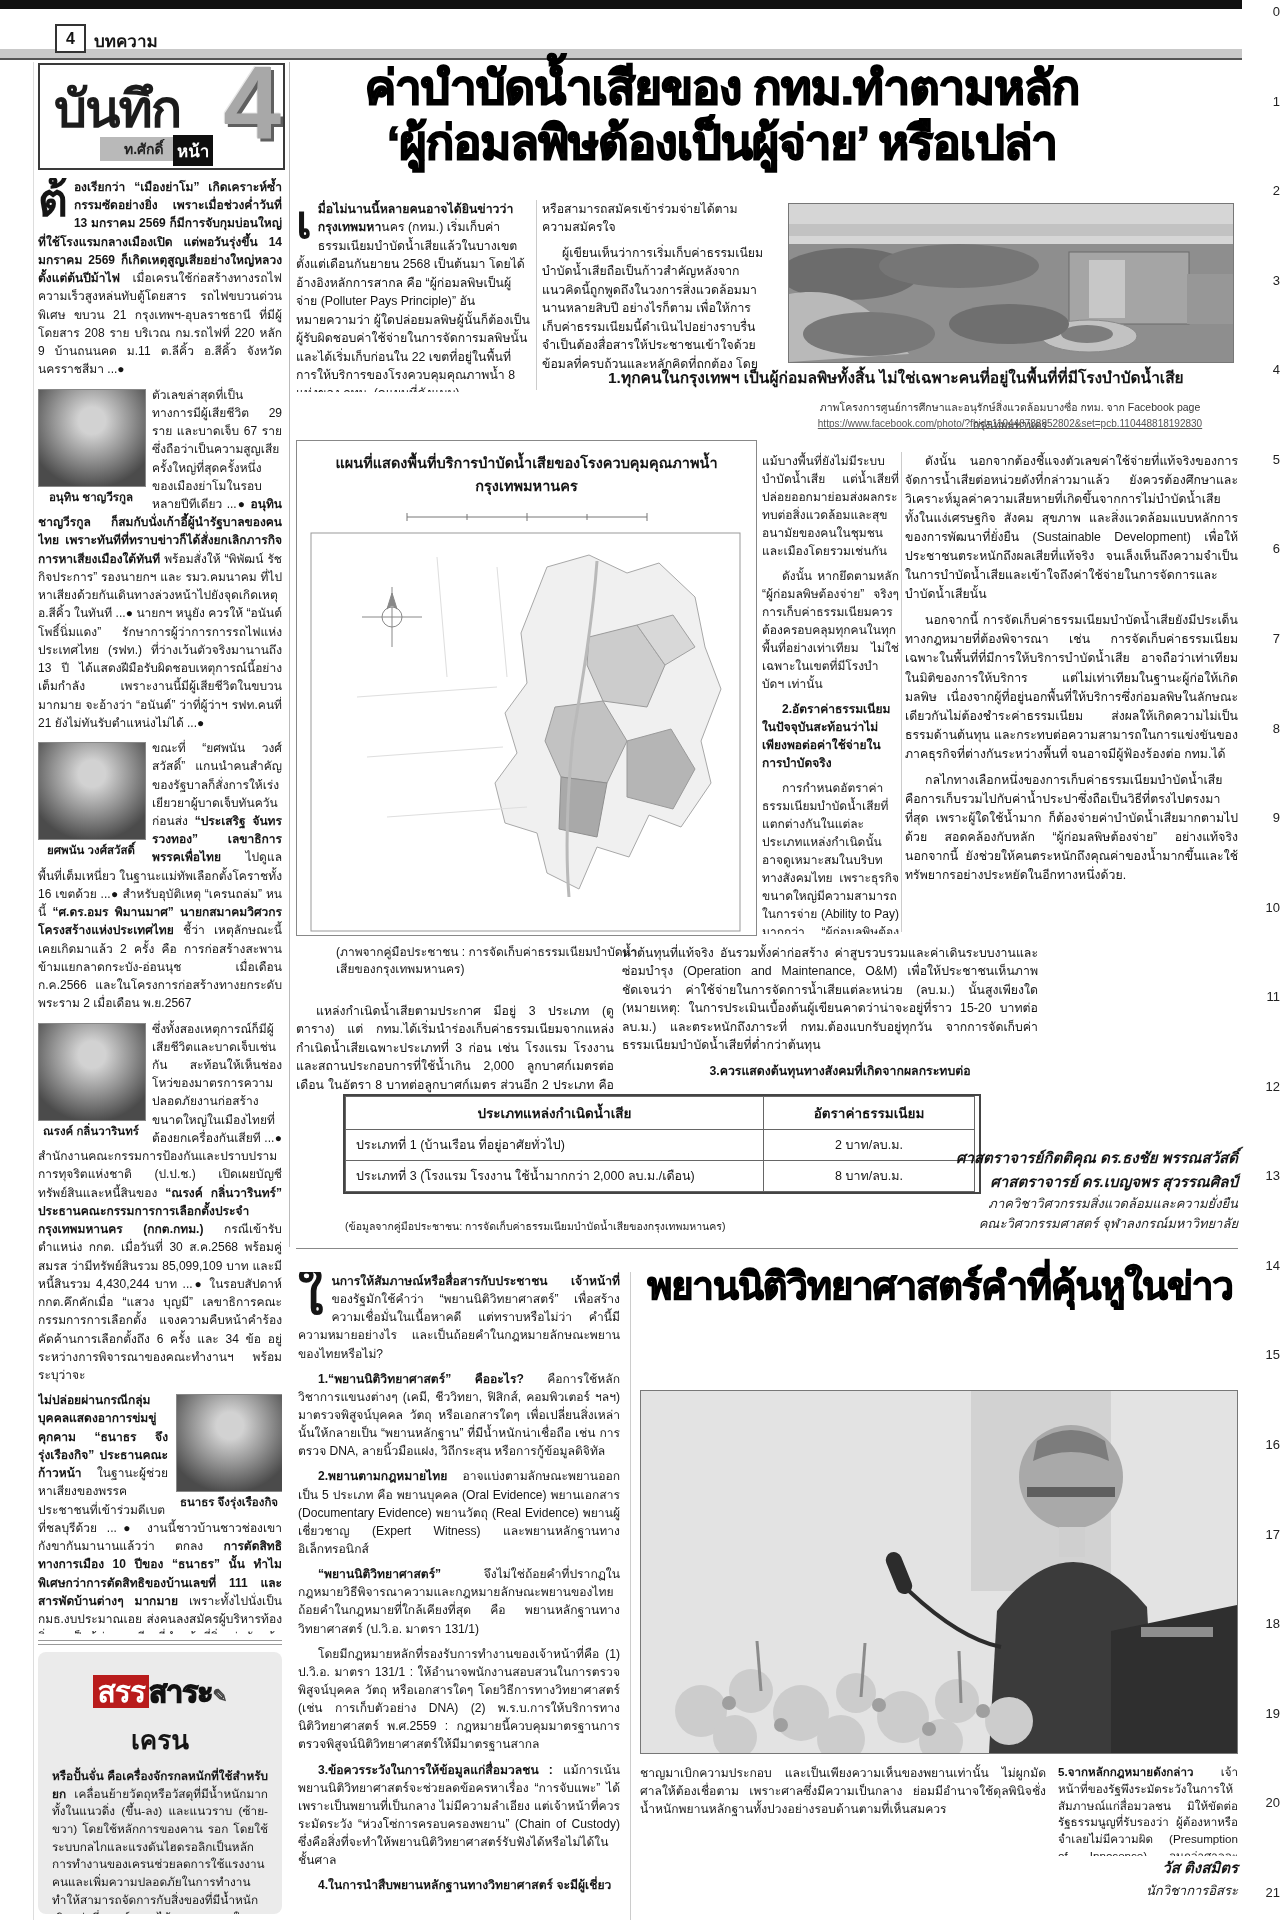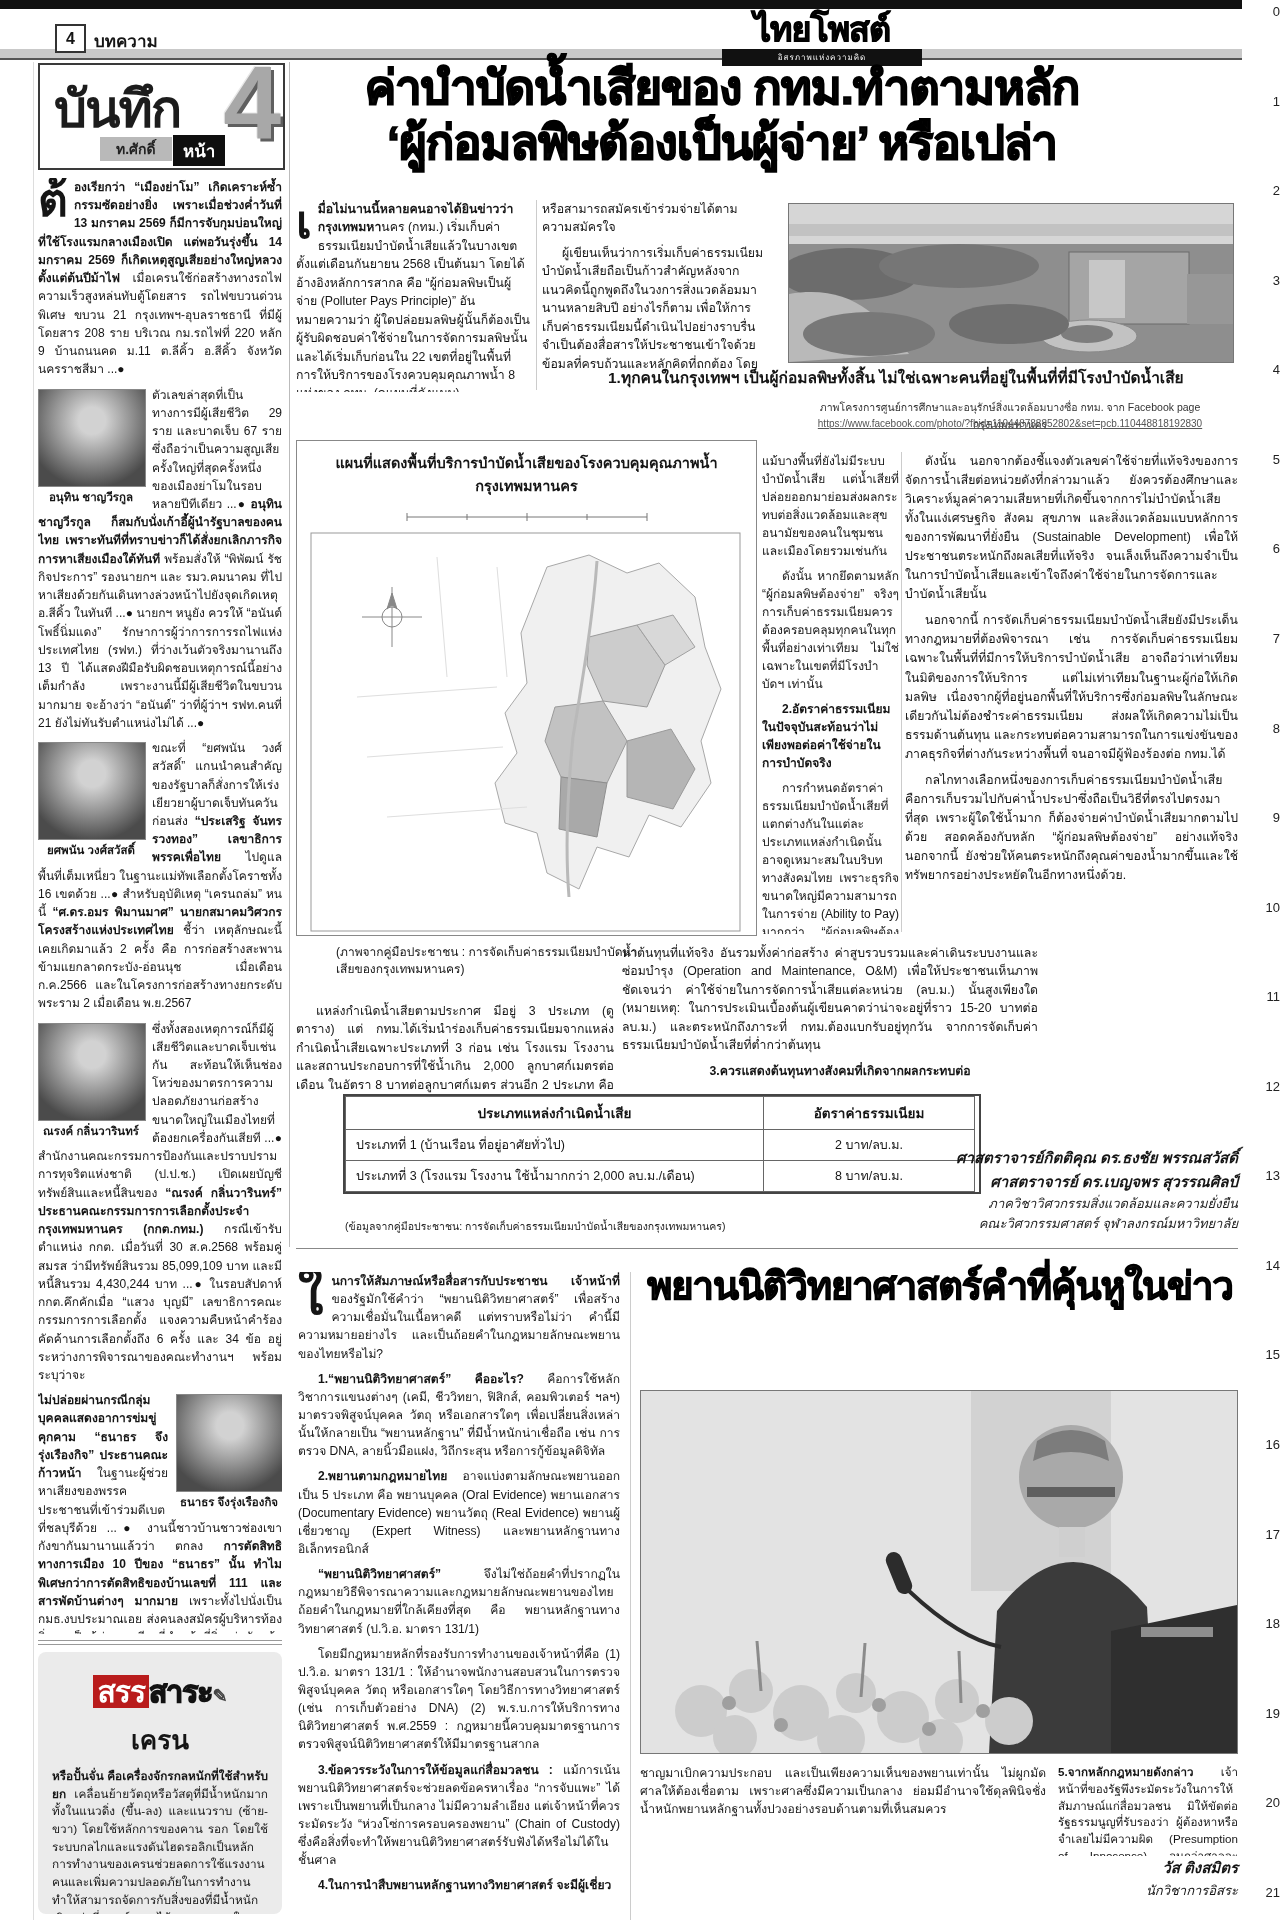--- a/index.html
+++ b/index.html
@@ -19,22 +19,22 @@
   .masthead{left:722px;top:12px;width:200px;text-align:center;}
   .mh-title{font-size:34px;font-weight:900;letter-spacing:-1px;color:#0b0b0b;-webkit-text-stroke:1px #000;line-height:1.05;}
   .mh-tag{margin-top:1px;background:#111;color:#fff;font-size:8px;padding:2px 0;letter-spacing:1px;}
   
   .ruler{right:6px;top:4px;width:26px;height:1896px;display:flex;flex-direction:column;justify-content:space-between;align-items:flex-end;font-size:13px;color:#222;}
   
   .leftcol-rule{left:289px;top:62px;width:1px;height:1185px;background:#bbb;}
   .leftcol-rule2{left:33px;top:62px;width:1px;height:1858px;background:#ddd;}
   .llogo{left:38px;top:63px;width:243px;height:103px;border:2px solid #3a3a3a;background:#fff;overflow:hidden;}
   .llogo-title{position:absolute;left:14px;top:2px;font-size:52px;font-weight:800;letter-spacing:-2px;color:#1c1c1c;}
-  .llogo-author{position:absolute;left:60px;top:72px;background:#b9b9b9;color:#222;font-weight:700;font-size:14px;padding:1px 16px;}
-  .llogo-page{position:absolute;left:133px;top:70px;background:#0f0f0f;color:#fff;font-weight:800;font-size:17px;padding:2px 10px;}
+  .llogo-author{position:absolute;left:60px;top:72px;background:#b9b9b9;color:#222;font-weight:700;font-size:14px;padding:1px 24px;}
+  .llogo-page{position:absolute;left:133px;top:70px;background:#0f0f0f;color:#fff;font-weight:800;font-size:17px;padding:2px 4px;}
   .llogo-num{position:absolute;right:2px;top:-14px;font-size:104px;font-weight:900;color:#a8a8a8;text-shadow:3px 3px 0 #5f5f5f,-1px -1px 0 #e8e8e8;line-height:1;}
   .ltext{left:38px;top:178px;width:244px;height:1456px;font-size:12px;line-height:1.52;overflow:hidden;}
   .dropcap{float:left;font-size:46px;line-height:.82;font-weight:800;padding:4px 6px 0 0;}
   .lphoto{width:106px;margin:3px 8px 2px 0;float:left;}
   .lphoto.r{float:right;margin:3px 0 2px 8px;}
   .lphoto .img{width:106px;height:96px;background:radial-gradient(circle at 50% 32%,#d2d2d2 0 16%,#969696 45%,#4b4b4b 80%);border:1px solid #888;}
   .lphoto .cap{font-weight:700;font-size:11.5px;text-align:center;margin-top:2px;}
   .sansara-rule{left:38px;top:1640px;width:244px;height:3px;border-top:1px solid #999;border-bottom:1px solid #999;}
   .sansara{left:38px;top:1652px;width:244px;height:262px;background:#ebebeb;border-radius:8px;overflow:hidden;}
   .san-logo{margin:16px auto 4px auto;width:150px;text-align:center;font-size:30px;font-weight:900;letter-spacing:-1px;}
@@ -85,24 +85,20 @@
 </style>
 </head>
 <body>
 
 <div class="page">
 
   <div class="abs topbar"></div>
   <div class="abs grayband"></div>
   <div class="abs pnbox">4</div>
   <div class="abs secname">บทความ</div>
-  <div class="abs masthead">
-    <div class="mh-title">ไทยโพสต์</div>
-    <div class="mh-tag">อิสรภาพแห่งความคิด</div>
-  </div>
 
   <div class="abs ruler">
 
   <div class="rnum">0</div>
       <div class="rnum">1</div>
       <div class="rnum">2</div>
       <div class="rnum">3</div>
       <div class="rnum">4</div>
       <div class="rnum">5</div>
       <div class="rnum">6</div>

